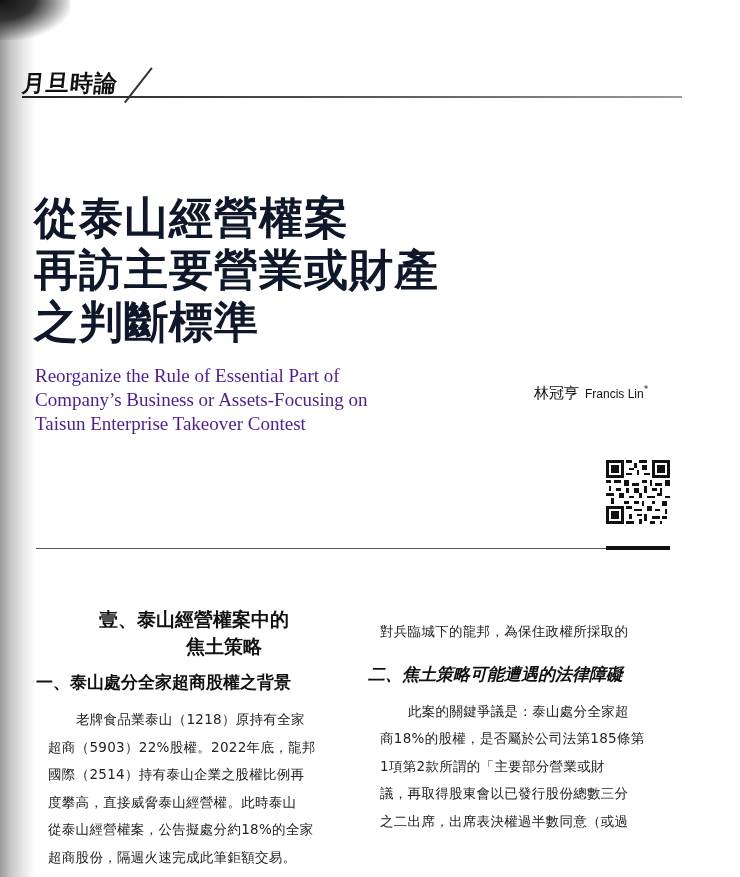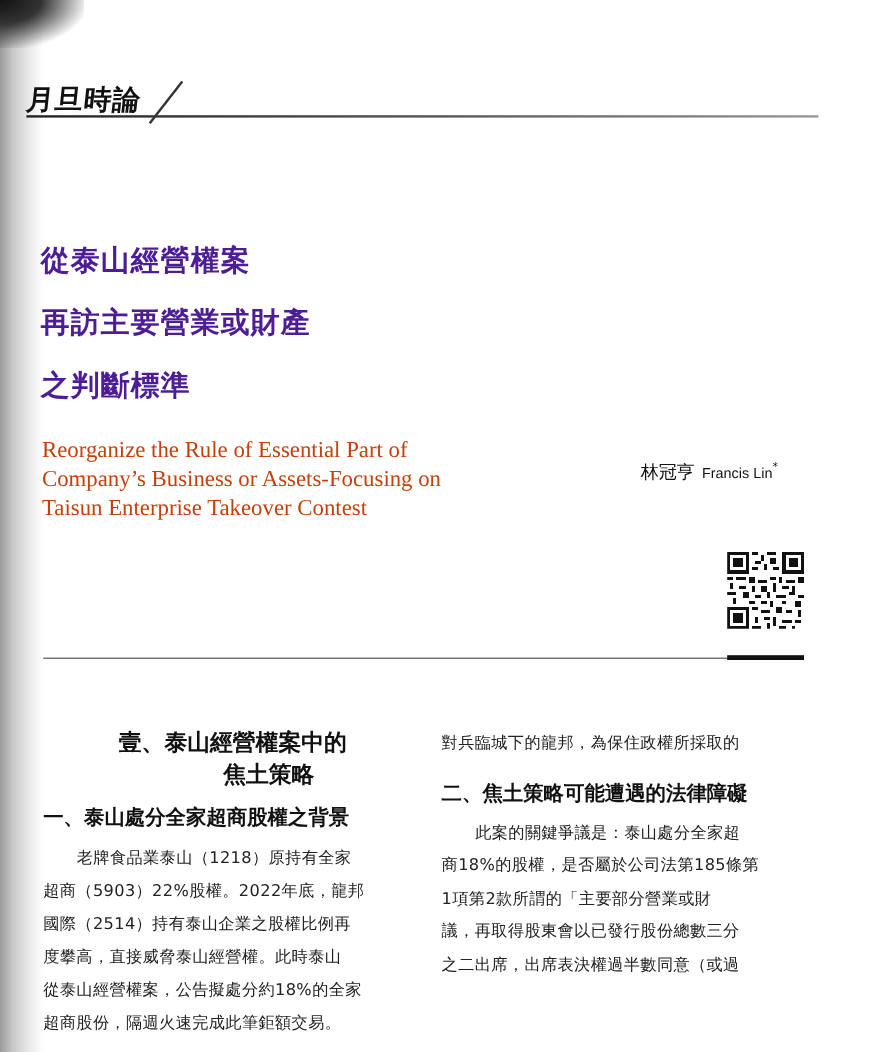--- a/index.html
+++ b/index.html
@@ -28,26 +28,26 @@
     position: absolute; left: 124px; top: 58px; width: 2px; height: 44px;
     background: #333; transform: rotate(38deg); transform-origin: bottom left;
   }
   .header-rule {
     position: absolute; left: 22px; top: 96px; width: 660px; height: 2px;
     background: linear-gradient(to right, #222 0%, #555 50%, #999 100%);
   }
   .title {
     position: absolute; left: 34px; top: 192px;
     font-family: Liberation Sans, sans-serif; font-weight: bold;
-    font-size: 24px; line-height: 52px; color: #4c1d95; letter-spacing: 1px;
+    font-size: 44px; line-height: 52px; color: #0f172a; letter-spacing: 1px;
   }
   .title div { white-space: nowrap; }
   .subtitle-en {
     position: absolute; left: 35px; top: 364px;
-    font-family: "Liberation Serif", serif; font-size: 19px; line-height: 24px; color: #c2410c;
+    font-family: "Liberation Serif", serif; font-size: 19px; line-height: 24px; color: #4c1d95;
   }
   .subtitle-en div { white-space: nowrap; }
   .author {
     position: absolute; left: 534px; top: 384px; white-space: nowrap;
     font-family: "DejaVu Sans", sans-serif; font-size: 15px; color: #111;
   }
   .author .en { font-family: "Liberation Sans", sans-serif; font-size: 12px; margin-left: 6px; }
   .author sup { font-size: 9px; }
   .qr {
     position: absolute; left: 606px; top: 460px; width: 64px; height: 64px;
@@ -67,25 +67,25 @@
     font-family: "DejaVu Serif", serif; font-weight: bold; font-size: 19px;
     line-height: 27px; color: #111; margin: 0; text-align: center;
   }
   .h1 .indent { padding-left: 60px; display: block; }
   .h2 {
     font-family: "DejaVu Sans", sans-serif; font-size: 17px; line-height: 24px;
     color: #111; margin: 10px 0 8px 0;
   }
   .para {
     font-family: "DejaVu Sans", sans-serif; font-size: 13.5px; line-height: 27.5px;
-    color: #222; margin: 0; letter-spacing: 0.3px;
+    color: #222; margin: 12px; letter-spacing: 0.3px;
   }
   .para .line { display: block; white-space: nowrap; }
   .para .first { padding-left: 28px; }
-  .col-right .h2 { margin-top: 16px; margin-bottom: 7px; }
+  .col-right .h2 { margin-top: 16px; margin-bottom: 7px; font-style: italic; }
   sup.fn { font-size: 8px; }
 </style>
 </head>
 <body>
 
 <div class="spine"></div>
 <div class="corner-shadow"></div>
 
 <div class="section-label">月旦時論</div>
 <div class="section-slash"></div>

